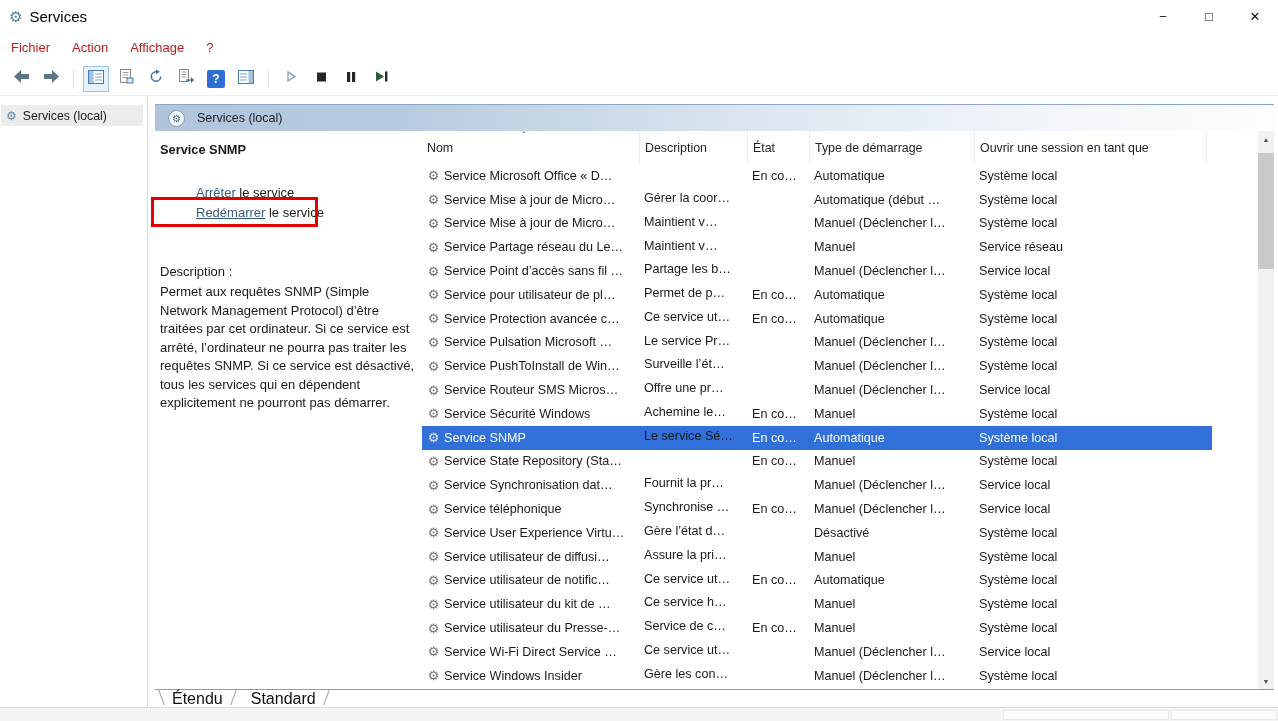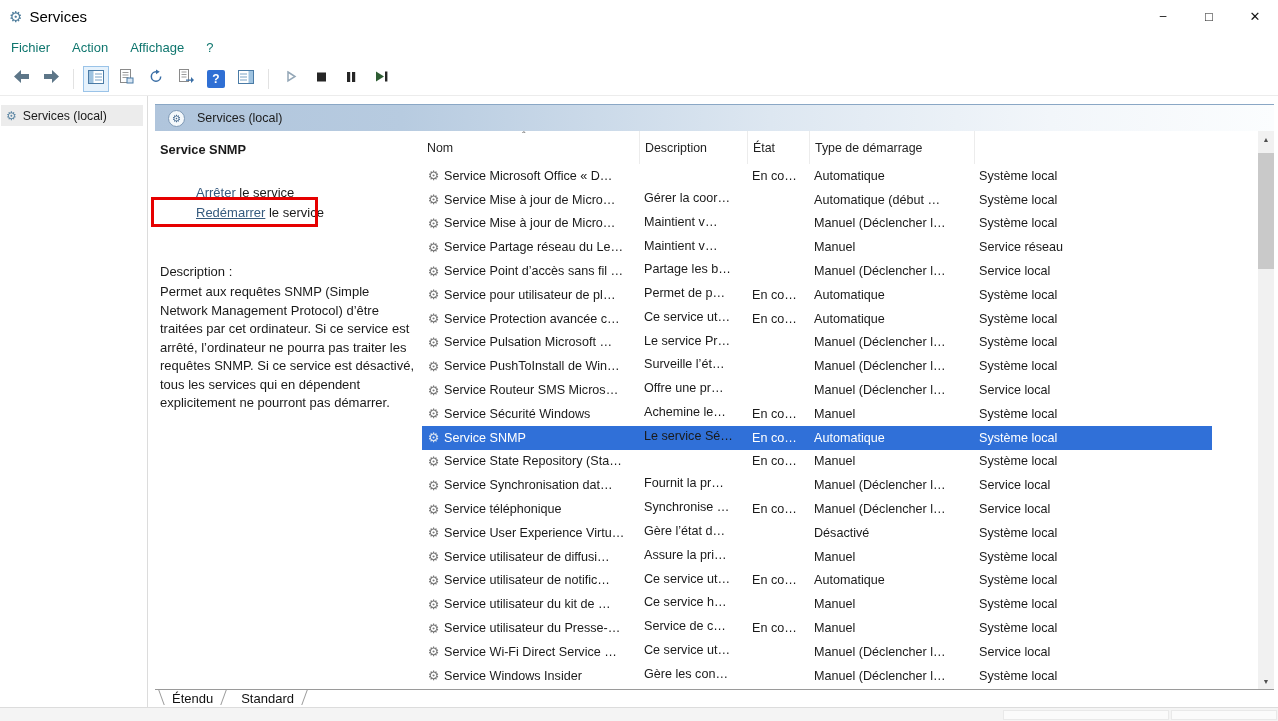--- a/index.html
+++ b/index.html
@@ -17,21 +17,21 @@
   .titlebar { position:absolute; top:0; left:0; right:0; height:32px; background:#fff; display:flex; align-items:center; }
   .app-icon { margin:0 7px 0 9px; font-size:15px; line-height:1; color:#517f9d; }
   .app-title { font-size:15px; color:#000; }
   .win-controls { margin-left:auto; display:flex; height:32px; }
   .win-btn { width:46px; height:32px; display:flex; align-items:center; justify-content:center; font-size:12px; color:#111; }
   .win-btn.max { font-size:13px; }
   .win-btn.close { font-size:13px; }
 
   
   .menubar { position:absolute; top:32px; left:0; right:0; height:30px; background:#fff; display:flex; align-items:center; font-size:13px; }
-  .menu-item { padding:6px 11px; color:#0f766e; }
+  .menu-item { padding:6px 11px; color:#b91c1c; }
 
   
   .toolbar { position:absolute; top:62px; left:0; right:0; height:34px; background:#fff; display:flex; align-items:center; padding-left:8px; border-bottom:1px solid #ececec; }
   .tbtn { width:26px; height:26px; display:flex; align-items:center; justify-content:center; margin-right:4px; }
   .tbtn.toggled { background:#e6f2fc; border:1px solid #9ac3e8; }
   .tb-sep { width:1px; height:20px; background:#e2e2e2; margin:0 9px 0 5px; }
   .help-box { width:18px; height:18px; background:#2f6fd4; color:#fff; border-radius:2px; font-weight:bold; font-size:12px; display:flex; align-items:center; justify-content:center; }
 
   
   .tree-panel { position:absolute; left:0; top:96px; width:148px; height:611px; background:#fff; border-right:1px solid #dcdcdc; font-size:12.3px; }
@@ -74,21 +74,21 @@
   .row.selected { background:var(--selection); color:var(--selection-text); }
   .row.selected .cell-icon { color:#dde6f2; }
 
   
   .scrollbar { position:absolute; left:1258px; top:131px; width:16px; height:558px; background:#f1f1f1; }
   .sb-btn { position:absolute; left:0; width:16px; height:16px; display:flex; align-items:center; justify-content:center; font-size:7px; color:#505050; }
   .sb-up { top:0; } .sb-down { bottom:0; }
   .sb-thumb { position:absolute; left:0; top:22px; width:16px; height:116px; background:#c9c9c9; }
 
   
-  .tabs-row { position:absolute; left:155px; top:689px; width:1119px; height:18px; background:#fff; border-top:1px solid #9a9a9a; display:flex; padding-left:3px; font-size:13px; }
+  .tabs-row { position:absolute; left:155px; top:689px; width:1119px; height:18px; background:#fff; border-top:1px solid #9a9a9a; display:flex; padding-left:3px; font-size:16px; }
   .tab { position:relative; height:100%; display:flex; align-items:center; justify-content:center; padding:0 14px; color:#111; }
   .tab .edge { position:absolute; top:0; bottom:2px; width:1px; background:#9a9a9a; }
   .edge-l { left:3px; transform:skewX(20deg); }
   .edge-r { right:3px; transform:skewX(-20deg); }
 
   
   .statusbar { position:absolute; left:0; top:707px; width:1278px; height:14px; background:#f4f4f4; border-top:1px solid #dcdcdc; }
   .sb-panel { position:absolute; top:2px; height:10px; background:#fbfbfb; border:1px solid #e9e9e9; }
   .sb-p1 { left:1003px; width:166px; }
   .sb-p2 { left:1171px; width:106px; }
@@ -230,20 +230,23 @@
   </div>
   <div class="hcell h-desc">
       <span>Description</span>
     </div>
   <div class="hcell h-state">
       <span>État</span>
     </div>
   <div class="hcell h-startup">
       <span>Type de démarrage</span>
     </div>
+  <div class="hcell h-logon">
+      <span>Ouvrir une session en tant que</span>
+    </div>
   <div class="hcell h-fill"></div>
 </div>
 
 <div class="rows">
     <div class="row">
     <span class="cell-icon">⚙</span>
     <span class="c-name">Service Microsoft Office « D…</span>
     <span class="c-desc">Gérer la coor…</span>
     <span class="c-state">En co…</span>
     <span class="c-startup">Automatique</span>

